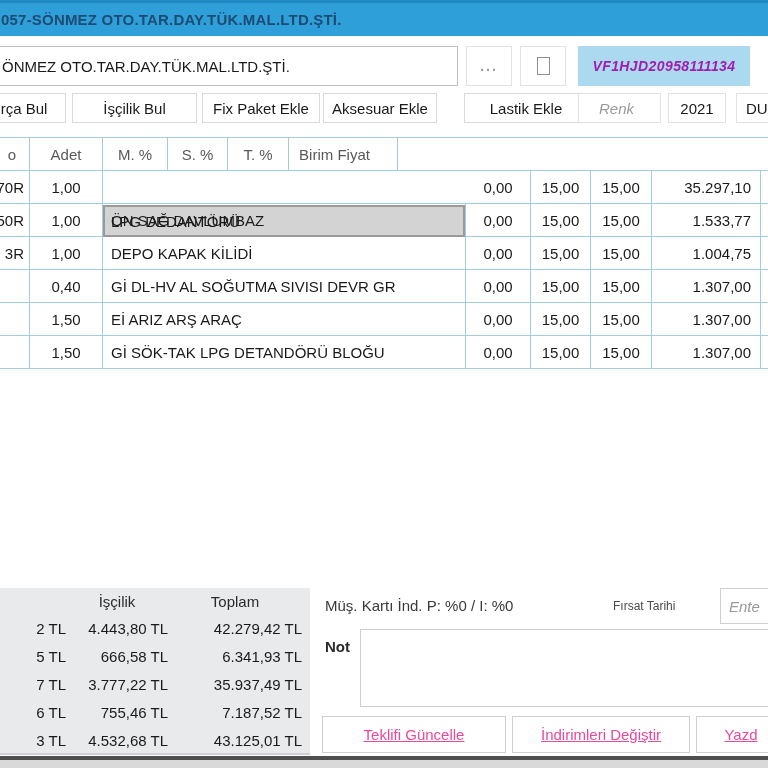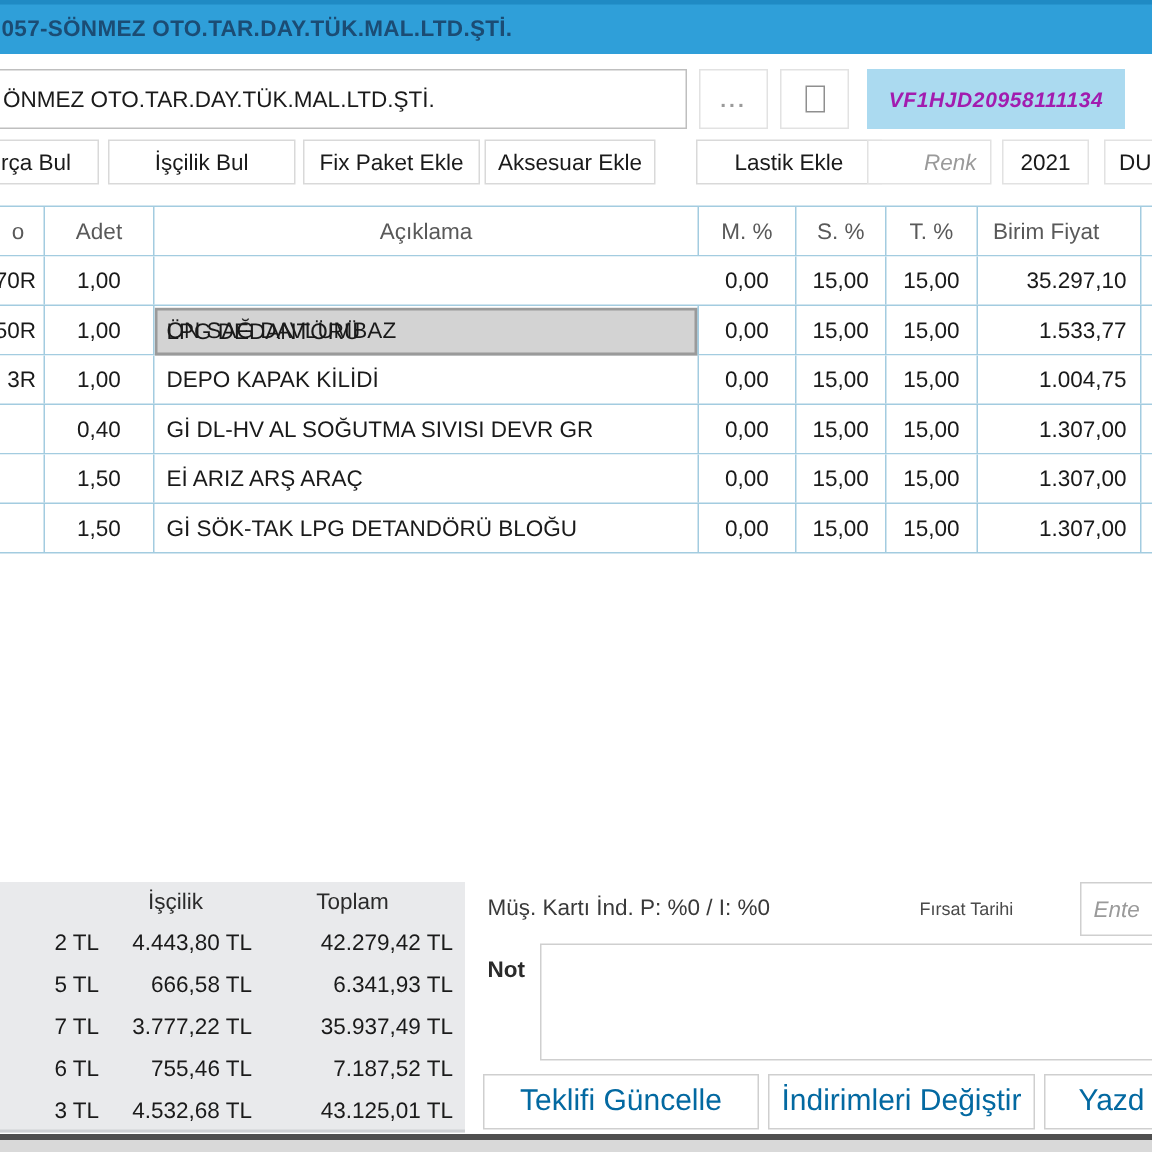--- a/index.html
+++ b/index.html
@@ -21,21 +21,21 @@
     background:#fff; border:1px solid #e2e2e2; display:flex; align-items:center; justify-content:center; cursor:pointer; }
   .doc-shape { width:13px; height:18px; border:1px solid #8f8f8f; background:#fff; }
   .vin-field { position:absolute; left:578px; top:46px; width:172px; height:40px;
     background:#ABDAF0; color:#a21caf; font-size:14px; font-weight:700; letter-spacing:.4px;
     display:flex; align-items:center; justify-content:center;font-style:italic; }
 
   
   .tbtn { position:absolute; top:93px; height:30px; background:#fff; border:1px solid #d9d9d9;
     font-size:15px; color:#1a1a1a; display:flex; align-items:center; justify-content:center; cursor:pointer; }
   .renk-input { position:absolute; left:578px; top:93px; width:83px; height:30px;
-    border:1px solid #e2e2e2; background:#fff; text-align:right; padding-right:9px; font-size:15px; }
+    border:1px solid #e2e2e2; background:#fff; text-align:right; padding-right:26px; font-size:15px; }
   .renk-input::placeholder { color:#9a9a9a; font-style:italic; }
   .year-field { position:absolute; left:668px; top:93px; width:58px; height:30px;
     background:#fff; border:1px solid #e2e2e2; font-size:15px; color:#1a1a1a;
     display:flex; align-items:center; justify-content:center; }
   .model-field { position:absolute; left:736px; top:93px; width:70px; height:30px;
     background:#fff; border:1px solid #e2e2e2; font-size:15px; color:#1a1a1a;
     display:flex; align-items:center; padding-left:9px; }
 
   
   .grid { position:absolute; left:0; top:137px; width:768px; }
@@ -66,21 +66,21 @@
   
   .card-disc { position:absolute; left:325px; top:597px; font-size:15px; color:#3a3a3a; }
   .firsat-label { position:absolute; left:613px; top:599px; font-size:12px; color:#4a4a4a; }
   .firsat-input { position:absolute; left:720px; top:588px; width:70px; height:36px;
     border:1px solid #cfcfcf; background:#fff; font-size:15px; padding-left:8px; }
   .firsat-input::placeholder { color:#9a9a9a; font-style:italic; }
   .note-label { position:absolute; left:325px; top:638px; font-size:15px; font-weight:700; color:#2b2b2b; }
   .note-area { position:absolute; left:360px; top:629px; width:420px; height:78px;
     border:1px solid #cfcfcf; background:#fff; resize:none; font-size:14px; }
   .fbtn { position:absolute; top:716px; height:37px; background:#fff; border:1px solid #cfcfcf;
-    font-size:20px; color:#0369a1; display:flex; align-items:center; justify-content:center; cursor:pointer; }
+    font-size:15px; color:#ec4899; display:flex; align-items:center; justify-content:center; cursor:pointer;text-decoration:underline; }
 
   
   .win-edge { position:absolute; left:0; top:756px; width:768px; height:4px; background:#4F4F4F; }
   .win-below { position:absolute; left:0; top:760px; width:768px; height:8px; background:#d9d9d9; }
 </style>
 </head>
 <body>
 
 <div class="screen">
 
@@ -105,21 +105,20 @@
   <div class="tbtn" style="left:323px;width:114px;">Aksesuar Ekle</div>
   <div class="tbtn" style="left:443px;width:124px;margin-left:21px;">Lastik Ekle</div>
   <input class="renk-input" placeholder="Renk" style="">
   <div class="year-field">2021</div>
   <div class="model-field">DU</div>
 
   <div class="grid">
     <div class="grow head">
       <div class="gc cw-code">o</div>
       <div class="gc cw-adet">Adet</div>
-      <div class="gc cw-acik" style="justify-content:center;padding-left:0;">Açıklama</div>
       <div class="gc cw-m">M. %</div>
       <div class="gc cw-s">S. %</div>
       <div class="gc cw-t">T. %</div>
       <div class="gc cw-f" style="justify-content:center;padding-right:17px;">Birim Fiyat</div>
       <div class="gc fill"></div>
     </div>
 
     <div class="grow">
       <div class="gc cw-code">70R</div>
       <div class="gc cw-adet">1,00</div>

